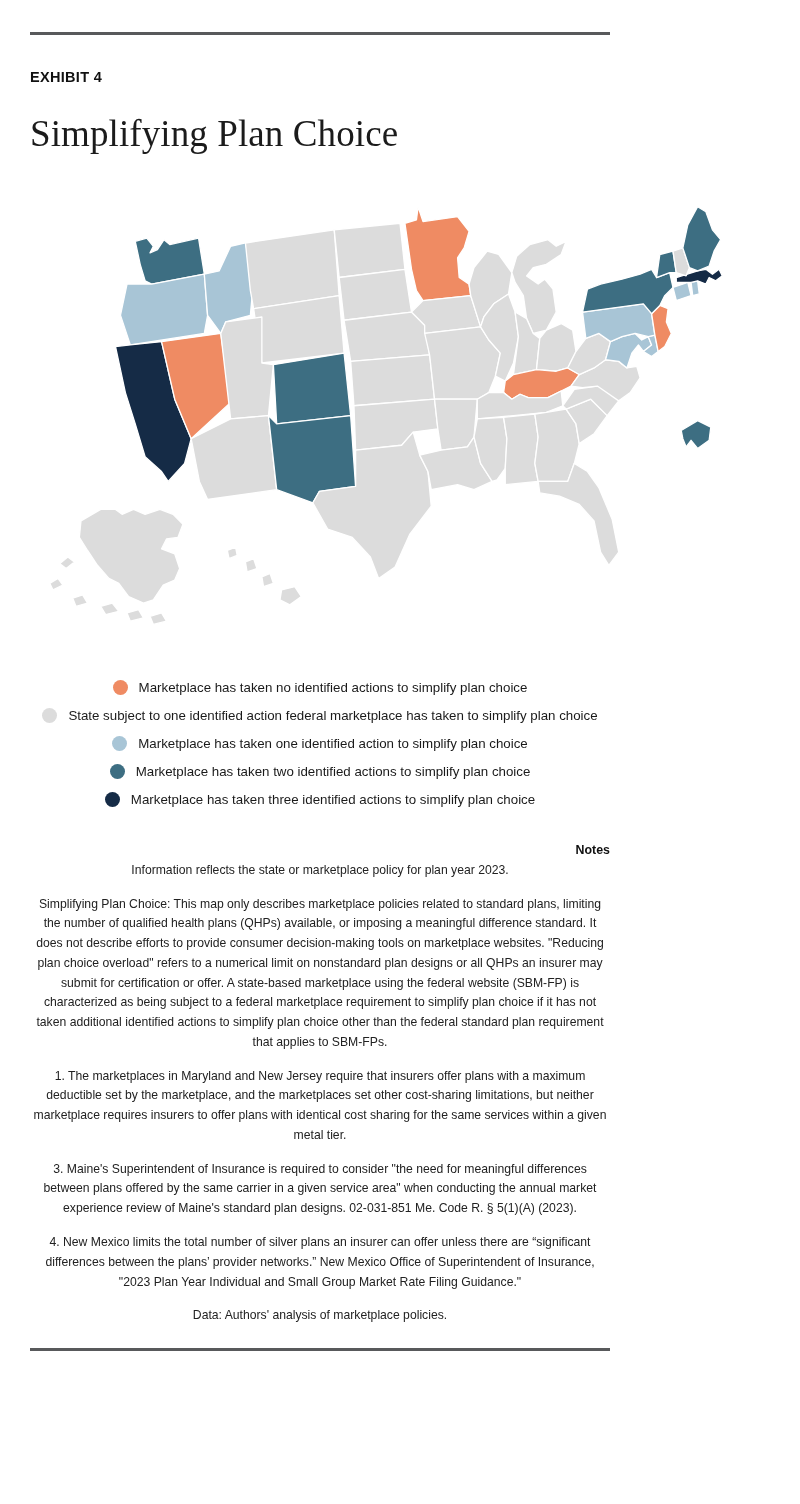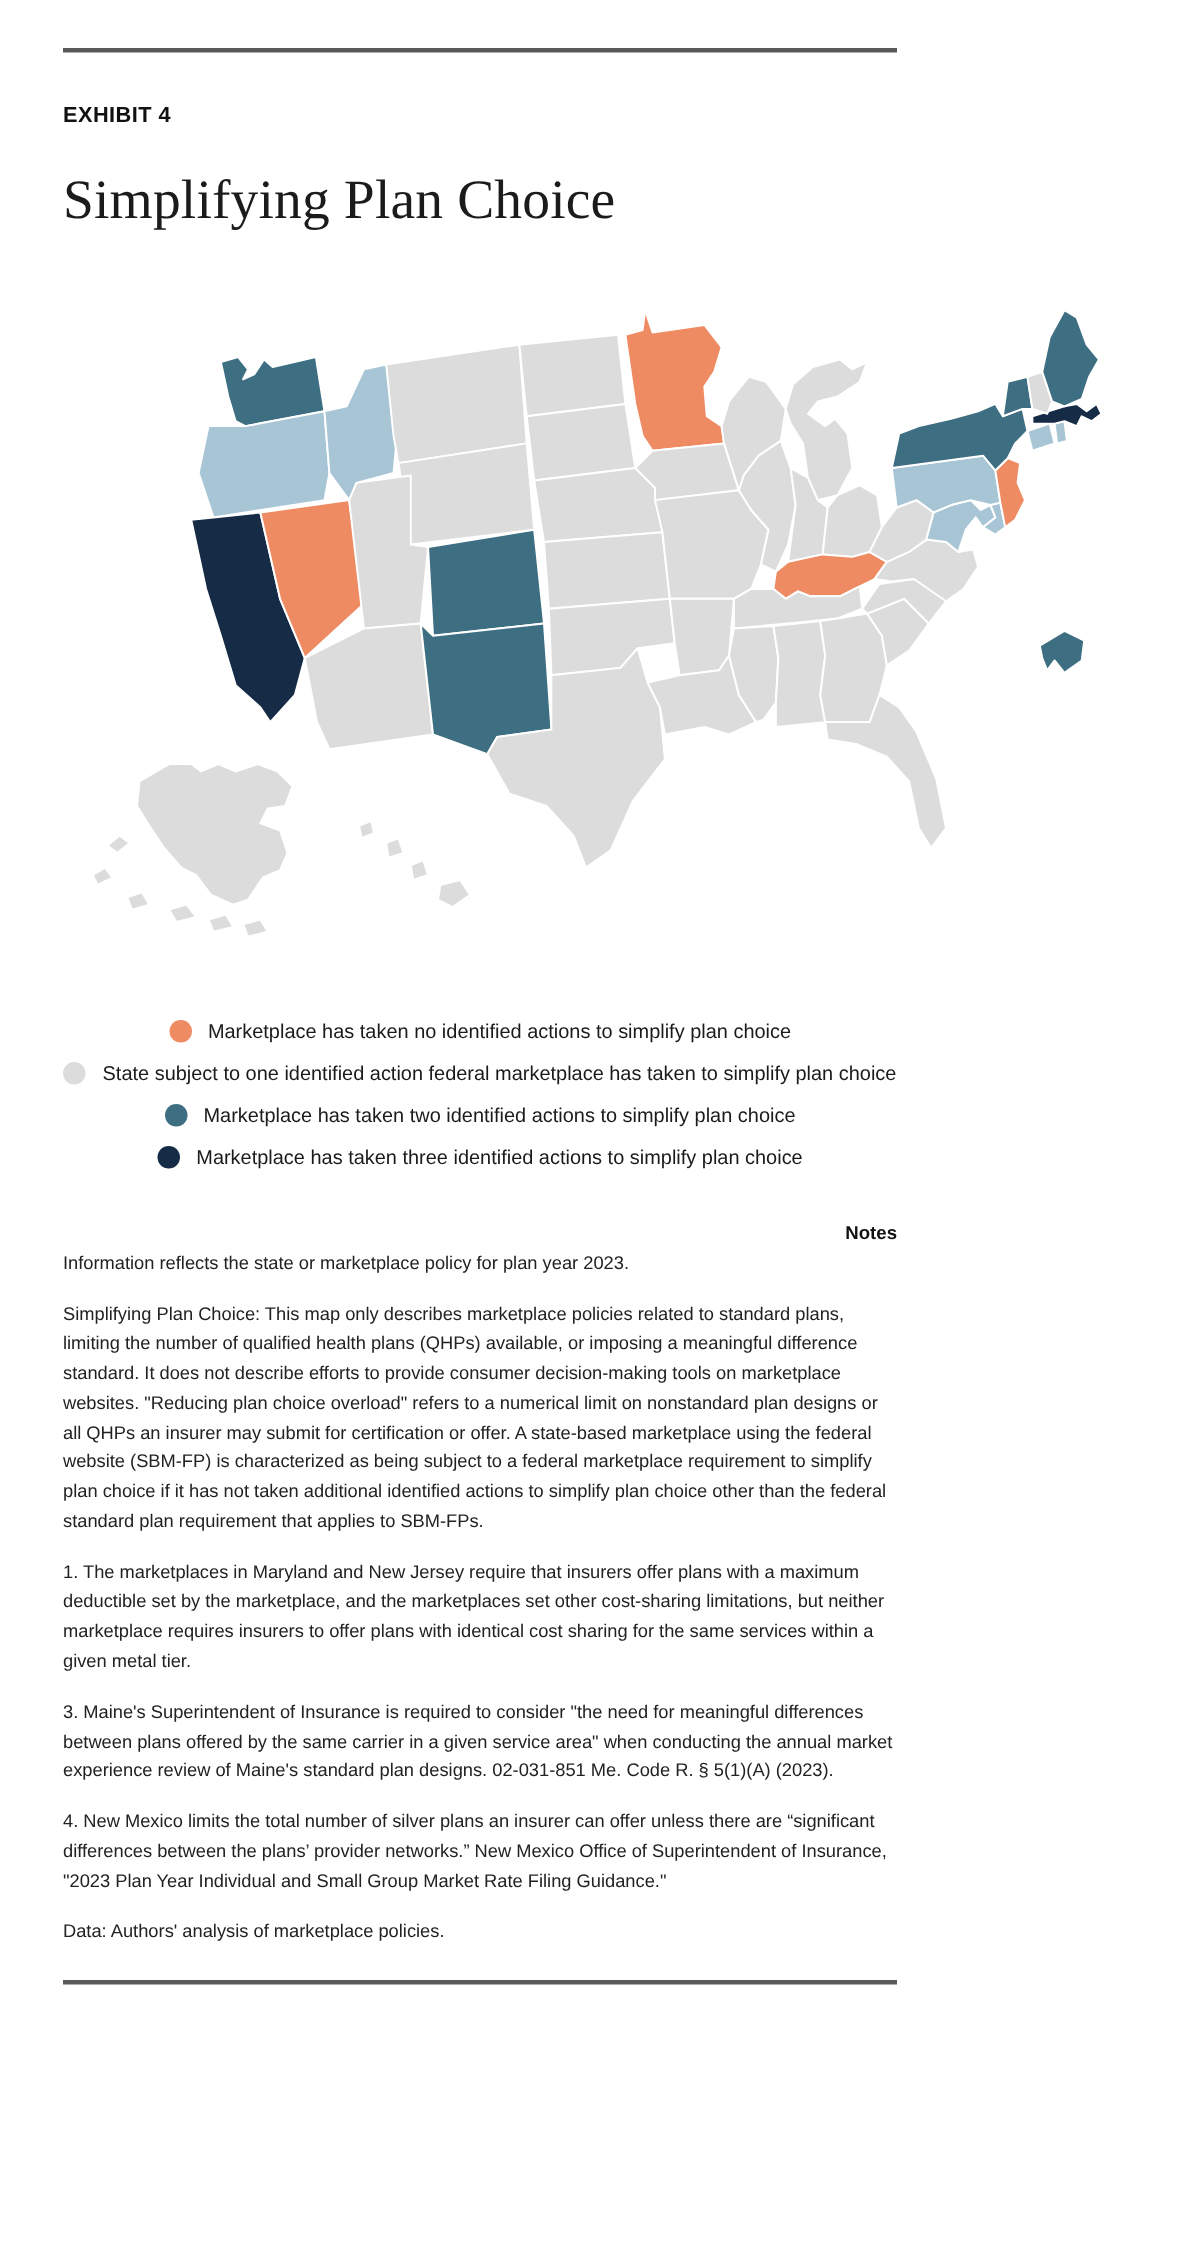--- a/index.html
+++ b/index.html
@@ -10,21 +10,21 @@
   body {
     width: 800px;
     min-height: 1504px;
     font-family: "Liberation Sans", sans-serif;
     color: #1a1a1a;
     -webkit-font-smoothing: antialiased;
   }
   .page {
     width: 640px;
     box-sizing: border-box;
-    padding: 0 42px;
+    padding: 0 30px;
     position: relative;
   }
   .rule-top {
     height: 3px;
     background: #58595b;
     margin-top: 32px;
   }
   .rule-bottom {
     height: 3px;
     background: #58595b;
@@ -103,20 +103,21 @@
   }
   .notes h3 {
     font-size: 12.4px;
     font-weight: bold;
     margin: 0 0 1px 0;
     color: #111111;
     text-align: right;
   }
   .notes p {
     margin: 0 0 14px 0;
+    text-align: center;
   }
   .notes .src {
     margin-top: 16px;
     margin-bottom: 0;
   }
   .notes em, .notes i {
     font-style: italic;
   }
   .notes a {
     color: #2b6cb0;
@@ -244,20 +245,24 @@
   </div>
 
   <div class="legend">
     <div class="legend-row">
       <span class="legend-dot" style="background: rgb(239, 139, 99);"></span>
       <span class="legend-label">Marketplace has taken no identified actions to simplify plan choice</span>
     </div>
     <div class="legend-row">
       <span class="legend-dot" style="background: rgb(220, 220, 220);"></span>
       <span class="legend-label">State subject to one identified action federal marketplace has taken to simplify plan choice</span>
+    </div>
+    <div class="legend-row">
+      <span class="legend-dot" style="background: rgb(168, 197, 214);"></span>
+      <span class="legend-label">Marketplace has taken one identified action to simplify plan choice</span>
     </div>
     <div class="legend-row">
       <span class="legend-dot" style="background: rgb(61, 110, 130);"></span>
       <span class="legend-label">Marketplace has taken two identified actions to simplify plan choice</span>
     </div>
     <div class="legend-row">
       <span class="legend-dot" style="background: rgb(21, 43, 70);"></span>
       <span class="legend-label">Marketplace has taken three identified actions to simplify plan choice</span>
     </div>
   </div>

